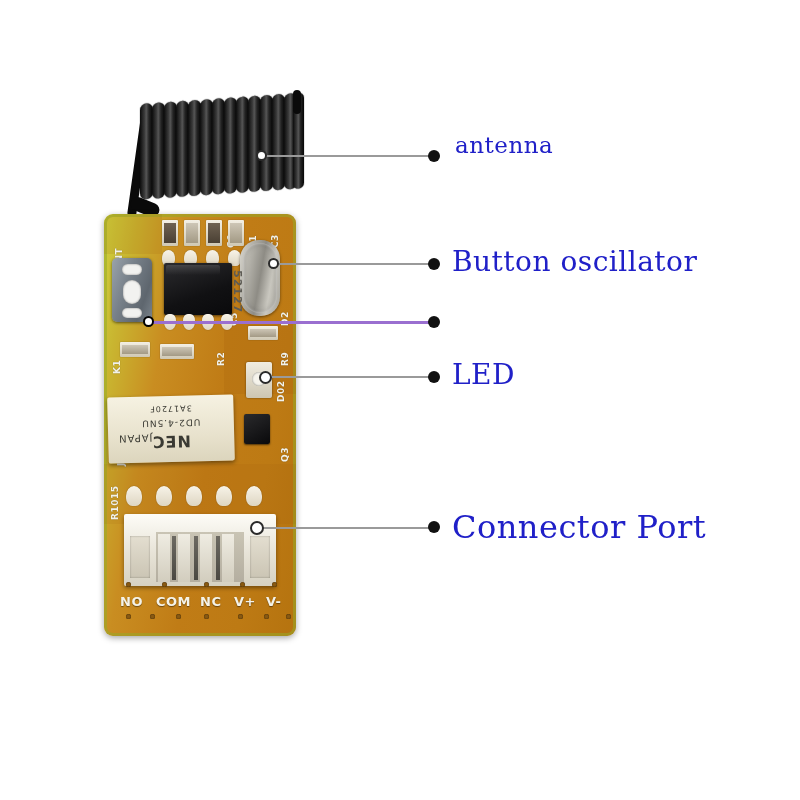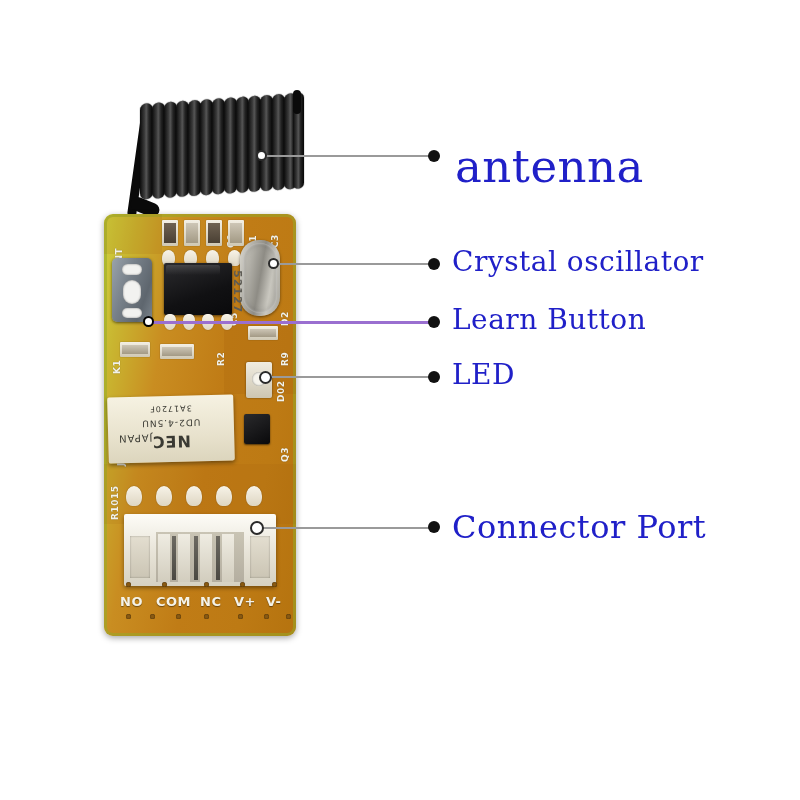--- a/index.html
+++ b/index.html
@@ -13,21 +13,21 @@
   #stage{position:absolute;left:0;top:0;width:800px;height:800px;}
 
   
   .label{
     position:absolute;
     color:#2020c8;
     font-family:"DejaVu Serif", serif;
     white-space:nowrap;
     letter-spacing:.5px;
   }
-  .lbl-antenna  {left:455px; top:132px; font-size:45px;margin-top:8px;}
+  .lbl-antenna  {left:455px; top:132px; font-size:23px;}
   .lbl-crystal  {left:452px; top:245px; font-size:28px;}
   .lbl-learn    {left:452px; top:303px; font-size:28px;}
   .lbl-led      {left:452px; top:358px; font-size:28px;}
   .lbl-conn     {left:452px; top:508px; font-size:32px;}
 
   
   .leader{position:absolute;height:2px;background:#9a9a9a;}
   .leader.purple{background:#9a6fd0;height:3px;}
   .dot-end{
     position:absolute;width:12px;height:12px;border-radius:50%;
@@ -305,26 +305,25 @@
   </div>
 
   <div class="leader" style="left:262px;top:155px;width:172px;"></div>
   <div class="dot-src" style="left:256px;top:150px;"></div>
   <div class="dot-end" style="left:428px;top:150px;"></div>
   <div class="label lbl-antenna">antenna</div>
 
   <div class="leader" style="left:274px;top:263px;width:160px;"></div>
   <div class="dot-src" style="left:268px;top:258px;"></div>
   <div class="dot-end" style="left:428px;top:258px;"></div>
-  <div class="label lbl-crystal">Crystal oscillator</div>
+  <div class="label lbl-crystal">Button oscillator</div>
 
   <div class="leader purple" style="left:150px;top:321px;width:284px;"></div>
   <div class="dot-src onblack" style="left:143px;top:316px;"></div>
   <div class="dot-end" style="left:428px;top:316px;"></div>
-  <div class="label lbl-learn">Learn Button</div>
 
   <div class="leader" style="left:272px;top:376px;width:162px;"></div>
   <div class="dot-src" style="left:259px;top:371px;width:13px;height:13px;"></div>
   <div class="dot-end" style="left:428px;top:371px;"></div>
   <div class="label lbl-led">LED</div>
 
   <div class="leader" style="left:258px;top:527px;width:176px;"></div>
   <div class="dot-src" style="left:250px;top:521px;width:14px;height:14px;"></div>
   <div class="dot-end" style="left:428px;top:521px;"></div>
   <div class="label lbl-conn">Connector Port</div>

